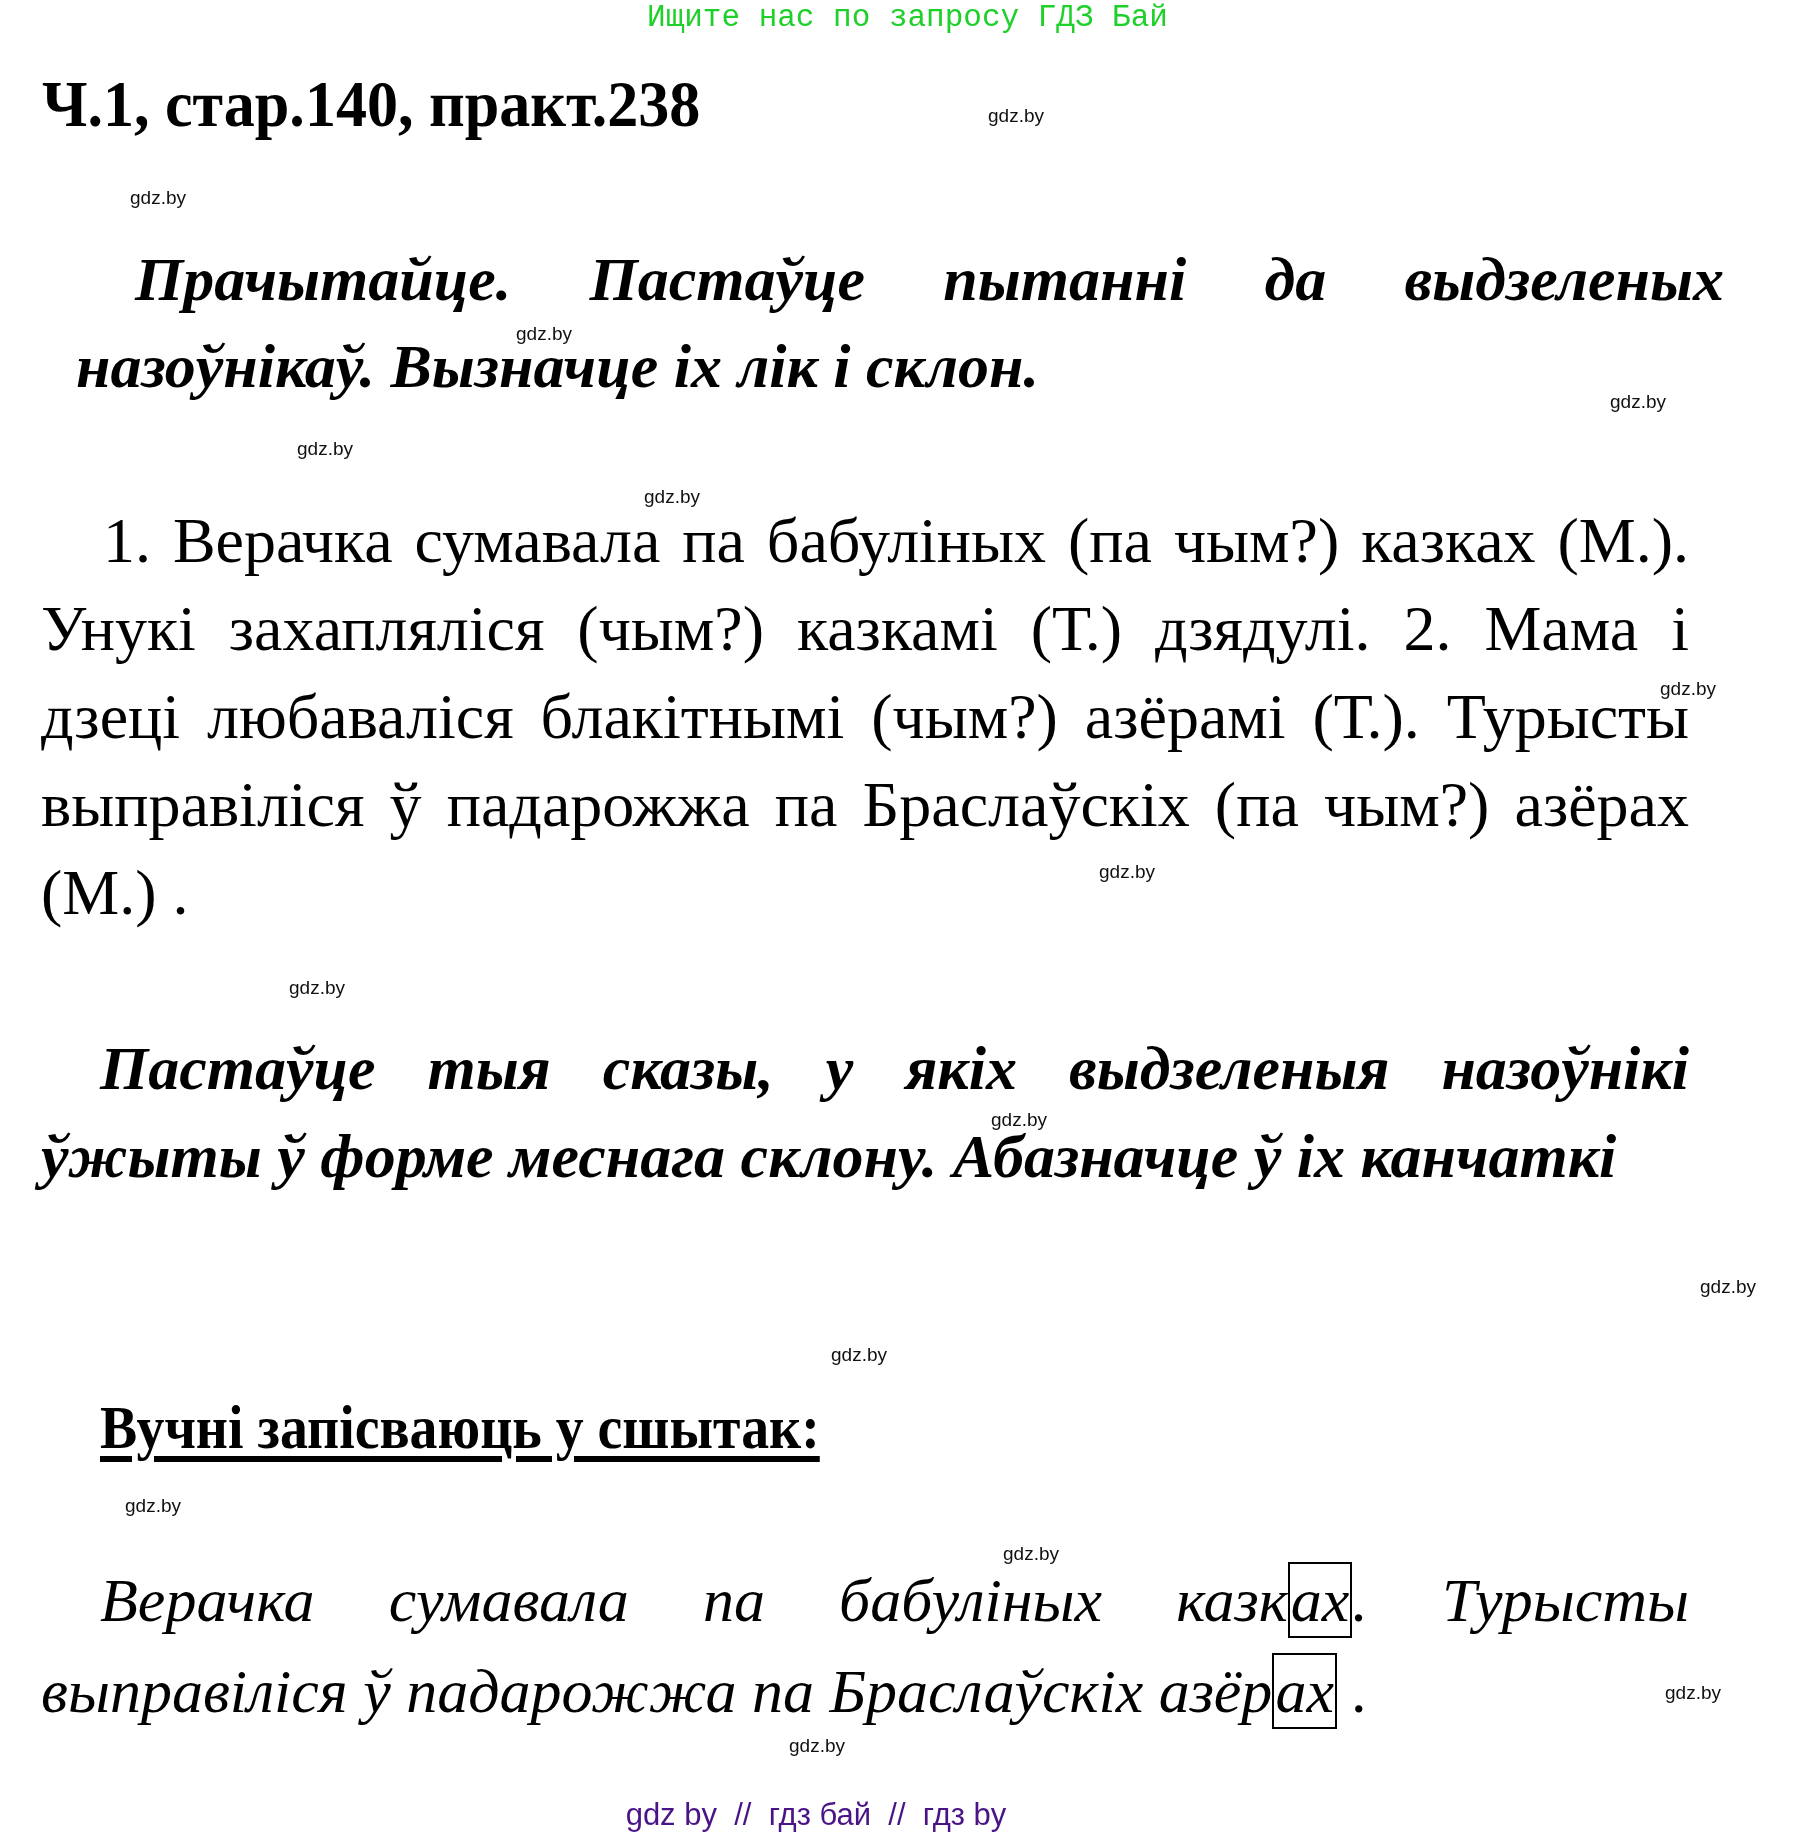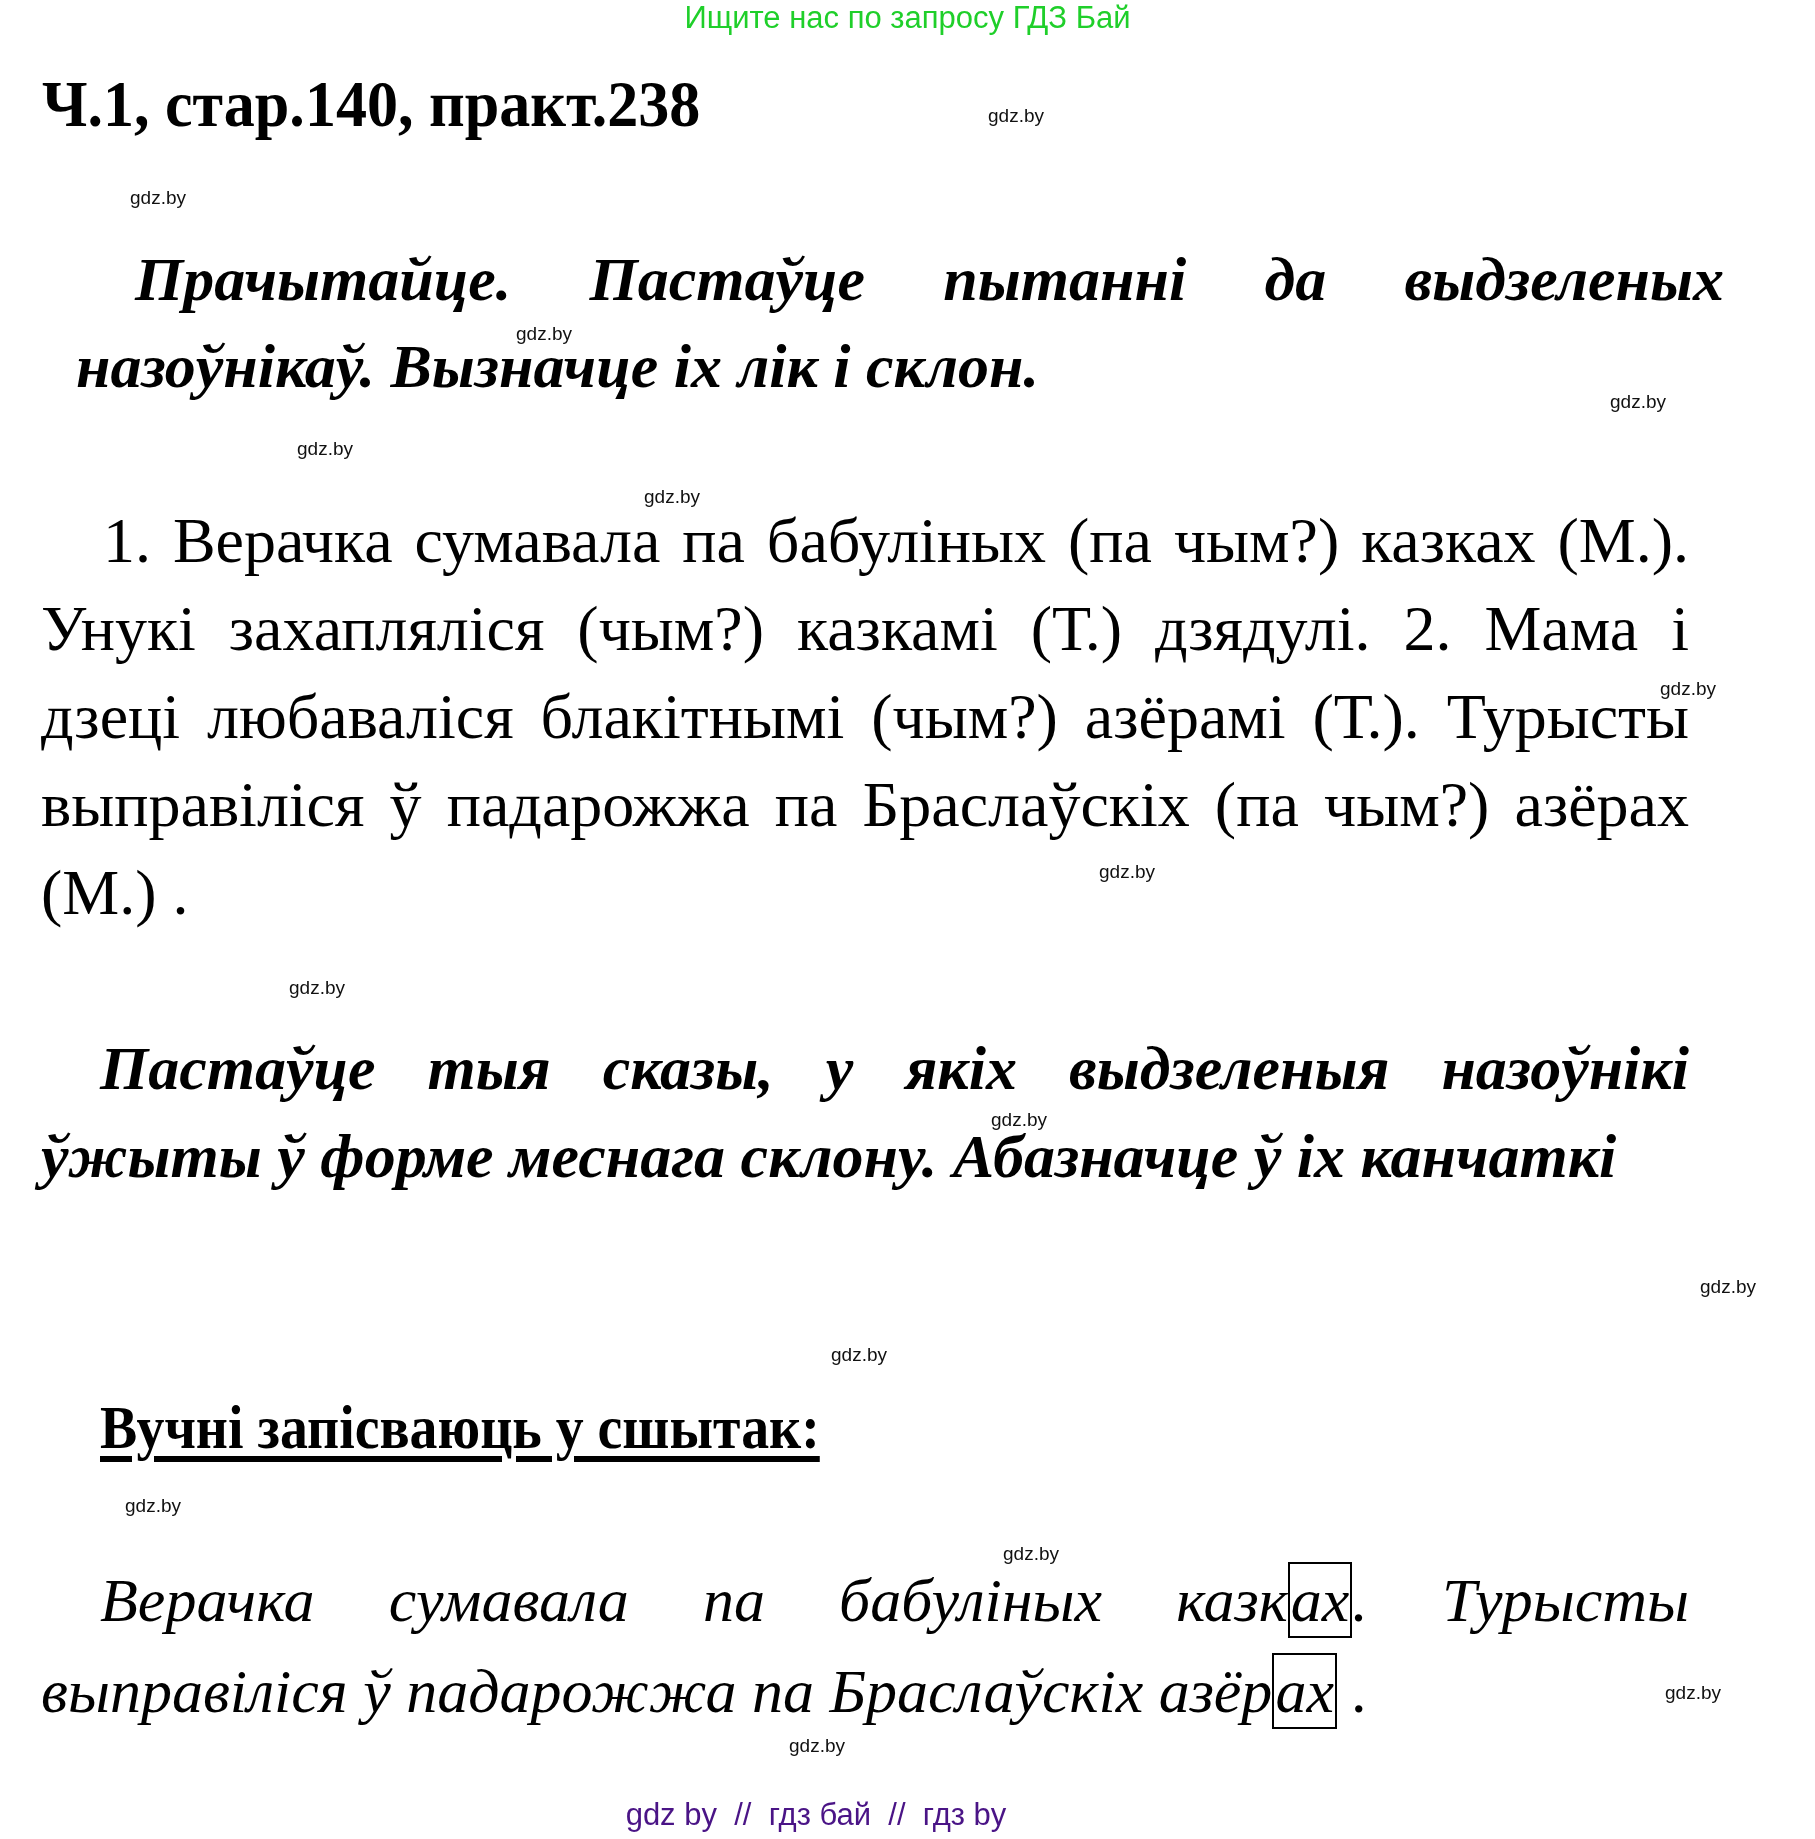--- a/index.html
+++ b/index.html
@@ -1,20 +1,20 @@
 <!DOCTYPE html>
 <html><head>
 <meta charset="utf-8">
 <style>
   html, body { margin: 0; padding: 0; background: #ffffff; }
   body { width: 1815px; height: 1839px; position: relative; overflow: hidden; }
   .abs { position: absolute; }
   .top-banner {
     left: 0; width: 1815px; top: 0; text-align: center;
-    font-family: Liberation Sans, sans-serif; font-size: 31px; line-height: 36px;
+    font-family: Liberation Mono, monospace; font-size: 31px; line-height: 36px;
     color: #1fcf2a;
   }
   .title {
     left: 42px; top: 66px;
     font-family: "Liberation Serif", serif; font-weight: bold; font-size: 66px; line-height: 76px;
     color: #000; transform: scaleX(0.94); transform-origin: left top; white-space: nowrap;
   }
   .para {
     left: 41px; width: 1648px;
     font-family: "Liberation Serif", serif; color: #000;

